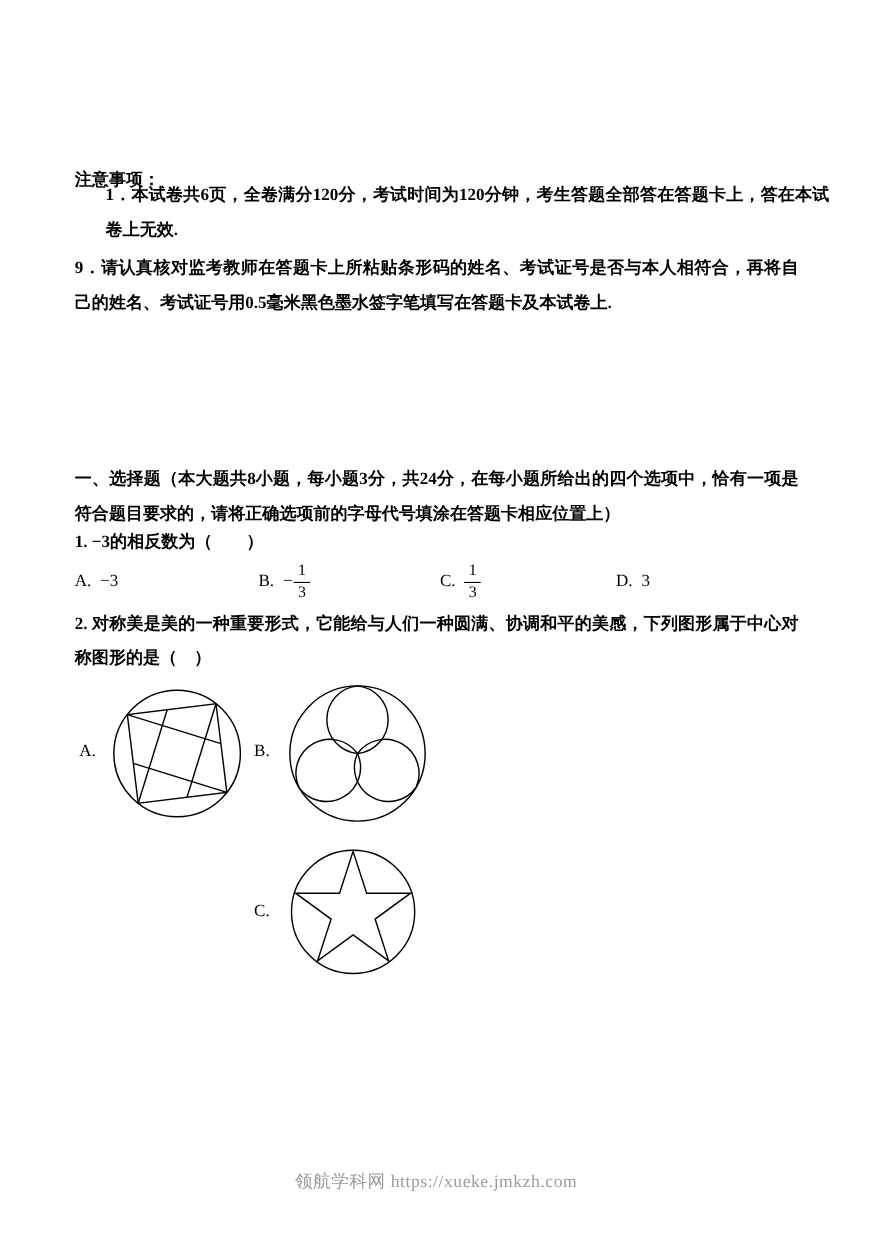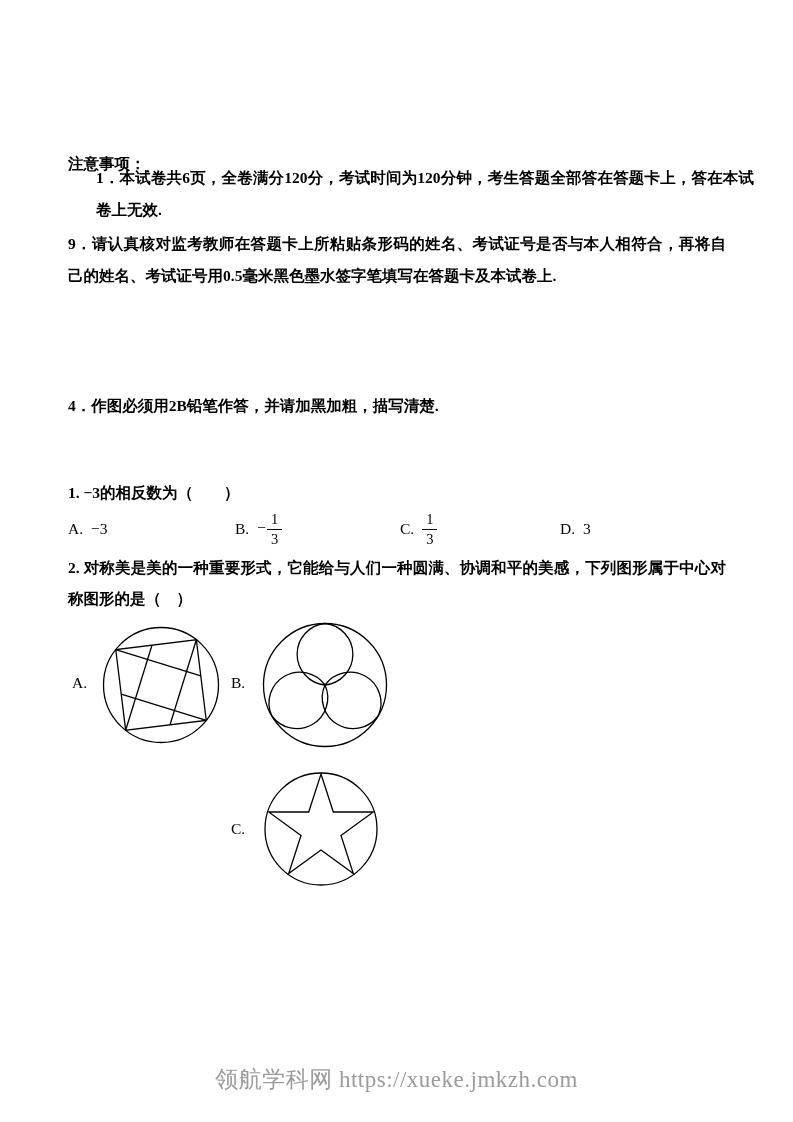--- a/index.html
+++ b/index.html
@@ -58,35 +58,35 @@
   .fig-a { left:32px; top:6px; }
   .fig-b { left:192px; top:2px; }
   .fig-c { left:194px; top:152px; }
   .fig-svg path, .fig-svg circle, .fig-svg rect, .fig-svg line, .fig-svg polygon {
     fill:none; stroke:#000; stroke-width:1.3;
   }
   .footer {
     top:1064px; left:0; width:100%;
     text-align:center;
     color:#9b9b9b;
-    font-size:23px;
+    font-size:16px;
     letter-spacing:0.5px;
   }
 </style>
 </head>
 <body>
 
 <div class="page">
 
 
   <p class="abs textblock bold notice-header">注意事项：</p>
   <p class="abs textblock bold notice-1">1．本试卷共6页，全卷满分120分，考试时间为120分钟，考生答题全部答在答题卡上，答在本试卷上无效.</p>
   <p class="abs textblock bold notice-2">9．请认真核对监考教师在答题卡上所粘贴条形码的姓名、考试证号是否与本人相符合，再将自己的姓名、考试证号用0.5毫米黑色墨水签字笔填写在答题卡及本试卷上.</p>
-  <p class="abs textblock bold notice-4">4．作图必须用2B铅笔作答，并请加黑加粗，描写清楚.</p>
 
+  <p class="abs textblock bold section-header">一、选择题（本大题共8小题，每小题3分，共24分，在每小题所给出的四个选项中，恰有一项是符合题目要求的，请将正确选项前的字母代号填涂在答题卡相应位置上）</p>
 
   <p class="abs textblock q1">1.  −3的相反数为（　　）</p>
 
   <div class="abs options-row">
     <span class="opt opt-a">
       <span>A.</span>
       <span>−3</span>
     </span>
     <span class="opt opt-b">
       <span>B.</span>

